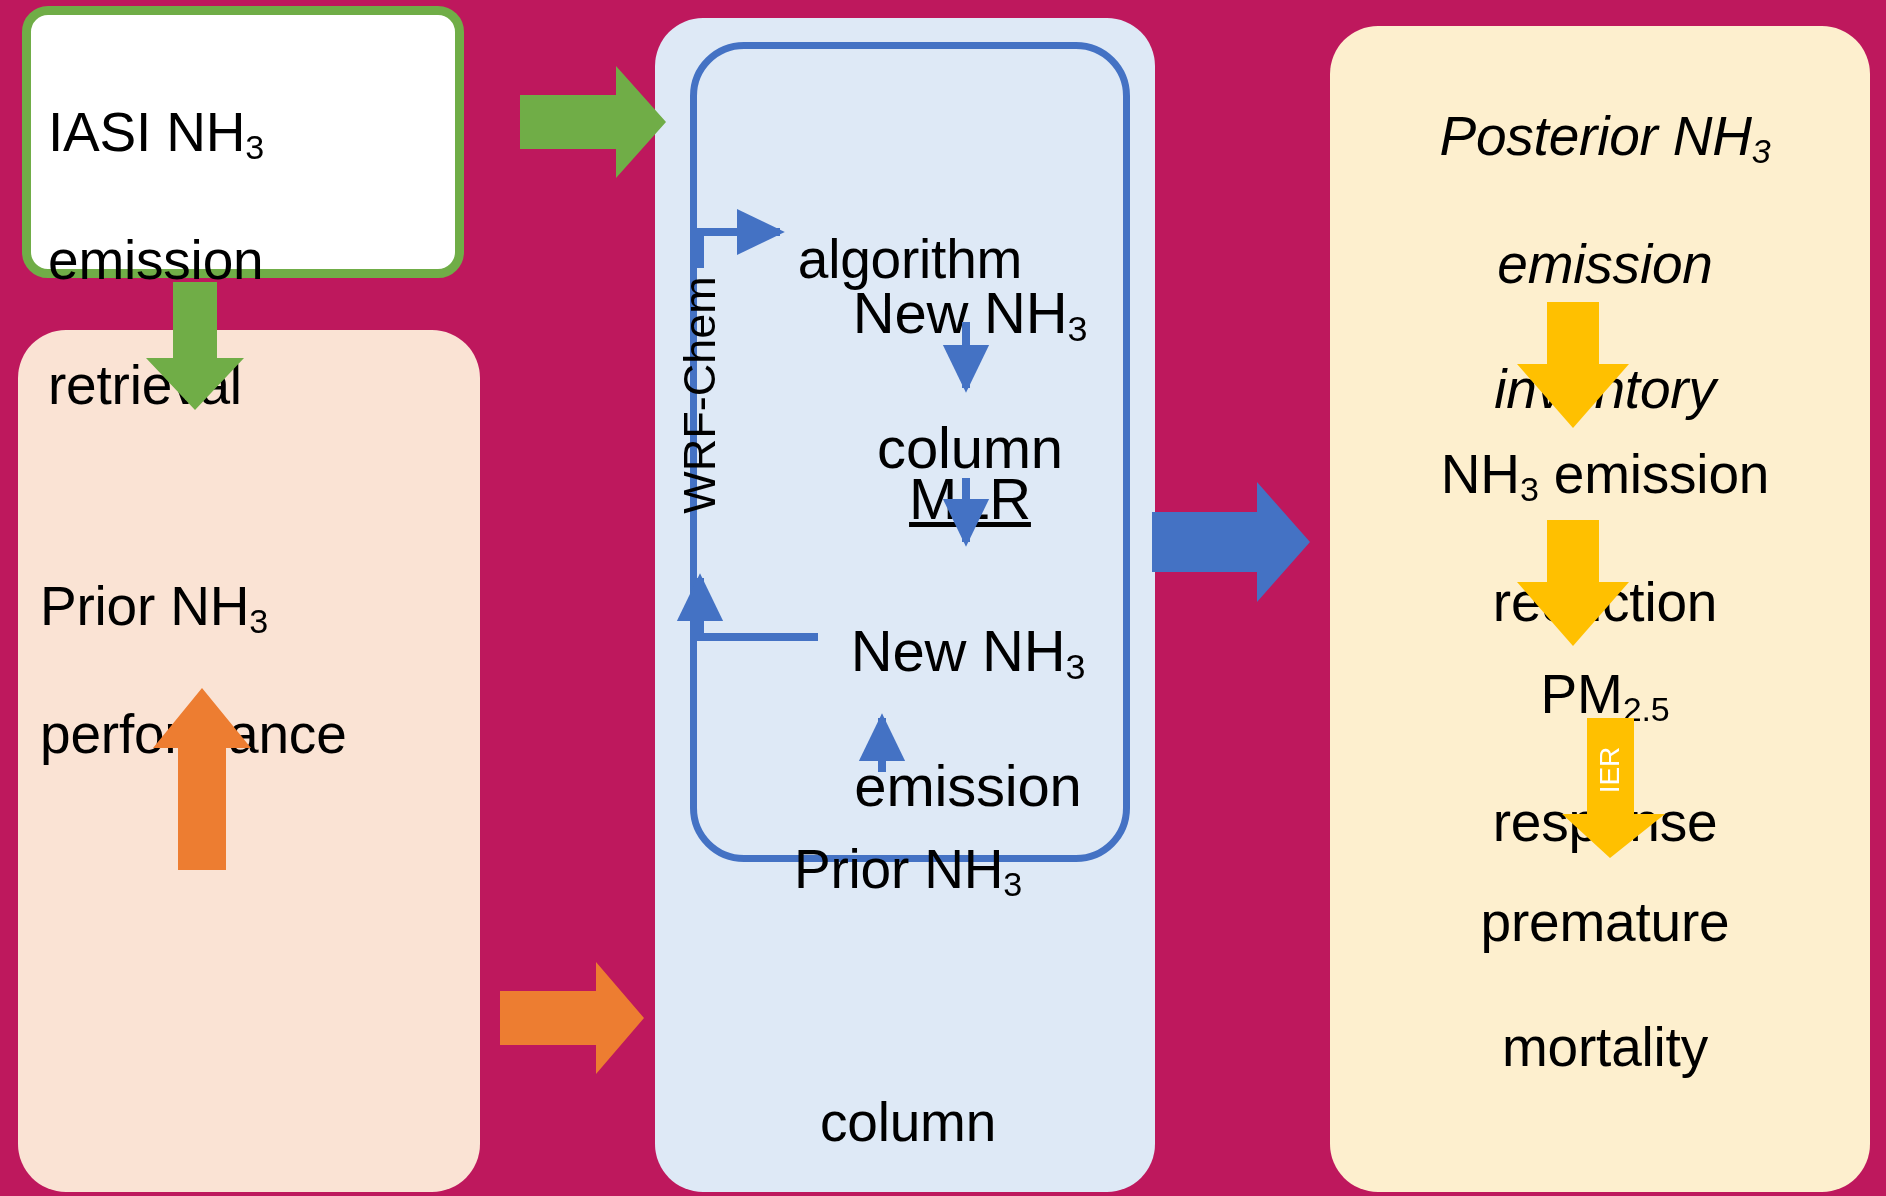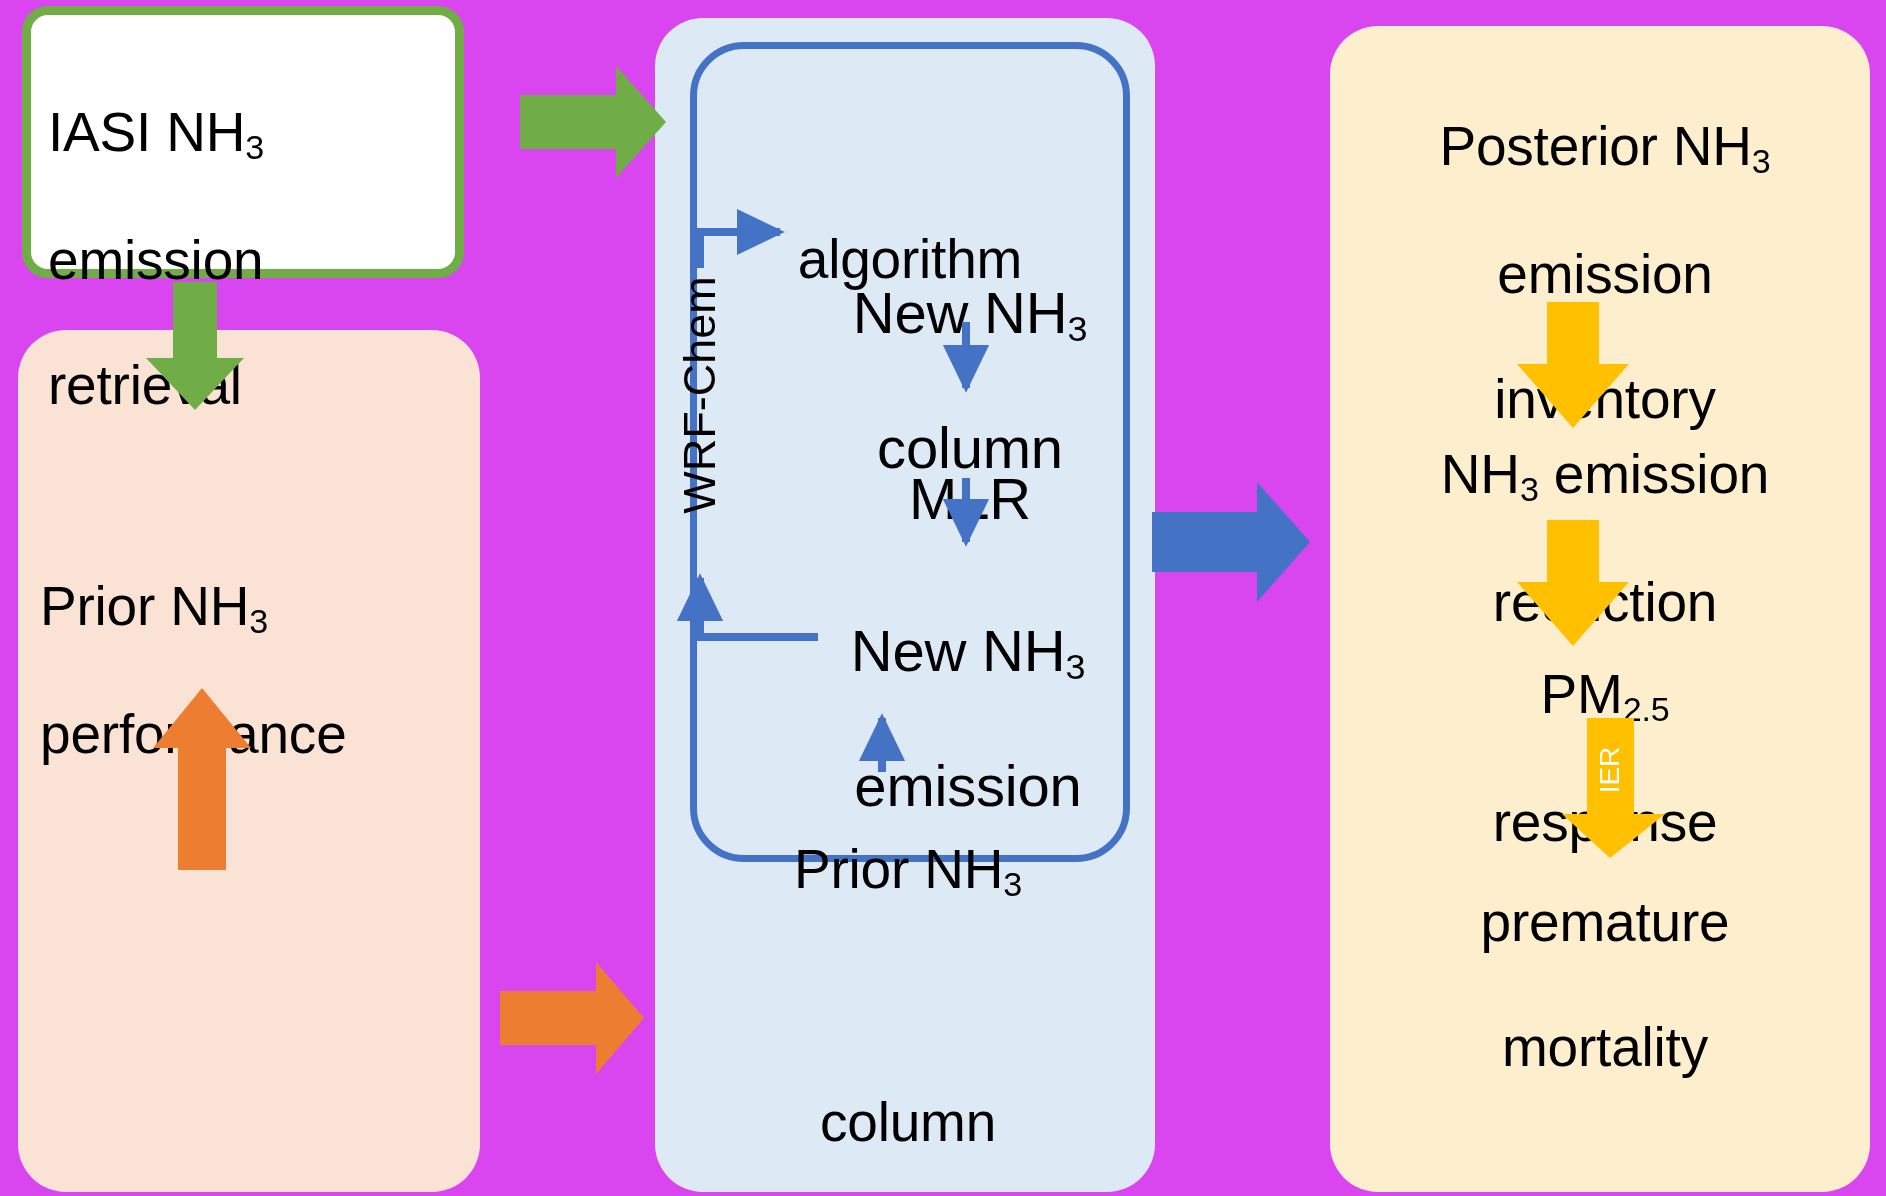--- a/index.html
+++ b/index.html
@@ -5,21 +5,21 @@
   * { box-sizing: border-box; margin: 0; padding: 0; }
   html, body {
     width: 1886px; height: 1196px;
     background: #ffffff;
     font-family: "Liberation Sans", sans-serif;
     overflow: hidden;
   }
   #stage {
     position: relative;
     width: 1886px; height: 1196px;
-    background: #d946ef;
+    background: #be185d;
   }
 
   
   .panel { position: absolute; }
 
   .panel-peach {
     left: 18px; top: 330px; width: 462px; height: 862px;
     background: #FAE3D4;
     border-radius: 48px;
   }
@@ -142,21 +142,21 @@
   <div class="txt t-lg" style="left:690px; top:40px; width:440px;">
     <br>
     <span>algorithm</span>
   </div>
 
   <div class="txt t-md" style="left:810px; top:214px; width:320px;">
     <span>New NH</span><sub>3</sub><br>
     <span>column</span>
   </div>
 
-  <div class="txt t-md" style="left:810px; top:400px; width:320px;">
+  <div class="txt t-md" style="left:810px; top:400px; width:320px;text-decoration:underline;">
     <span>MLR</span>
   </div>
 
   <div class="txt t-md" style="left:808px; top:552px; width:320px;">
     <span>New NH</span><sub>3</sub><br>
     <span>emission</span>
   </div>
 
   <div class="rot-label" style="left:700px; top:395px; transform: translate(-50%,-50%) rotate(-90deg);">
     <span>WRF-Chem</span>
@@ -169,21 +169,21 @@
   </div>
 
   <div class="arrow" style="left:1152px; top:480px;">
     <svg width="160" height="124" viewBox="0 0 160 124">
       <polygon points="0,32 105,32 105,2 158,62 105,122 105,92 0,92" fill="#4472C4"></polygon>
     </svg>
   </div>
 
   <div class="panel panel-yellow"></div>
 
-  <div class="txt t-lg" style="left:1350px; top:52px; width:510px;">
+  <div class="txt t-lg" style="left:1350px; top:42px; width:510px;font-style:italic;">
     <span>Posterior NH</span><sub>3</sub><br>
     <span>emission</span><br>
     <span>inventory</span>
   </div>
 
   <div class="arrow" style="left:1513px; top:302px;">
     <svg width="120" height="128" viewBox="0 0 120 128">
       <polygon points="34,0 86,0 86,62 116,62 60,126 4,62 34,62" fill="#FFC000"></polygon>
     </svg>
   </div>

